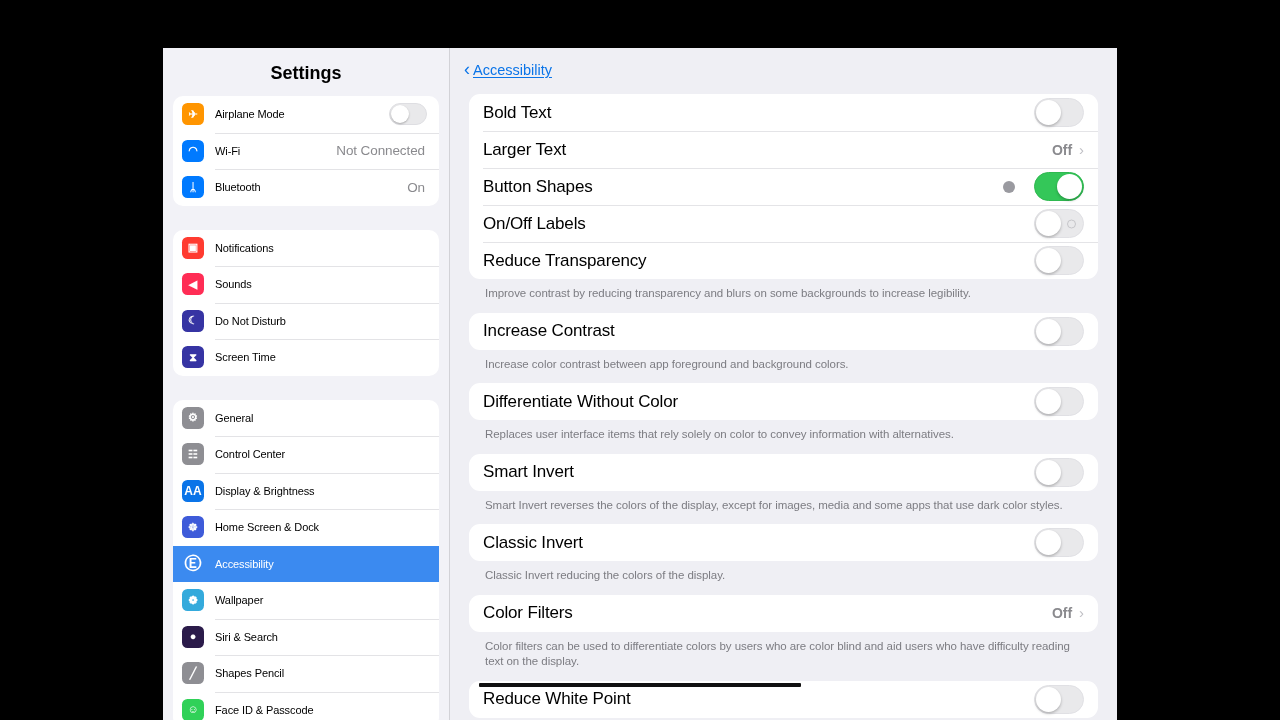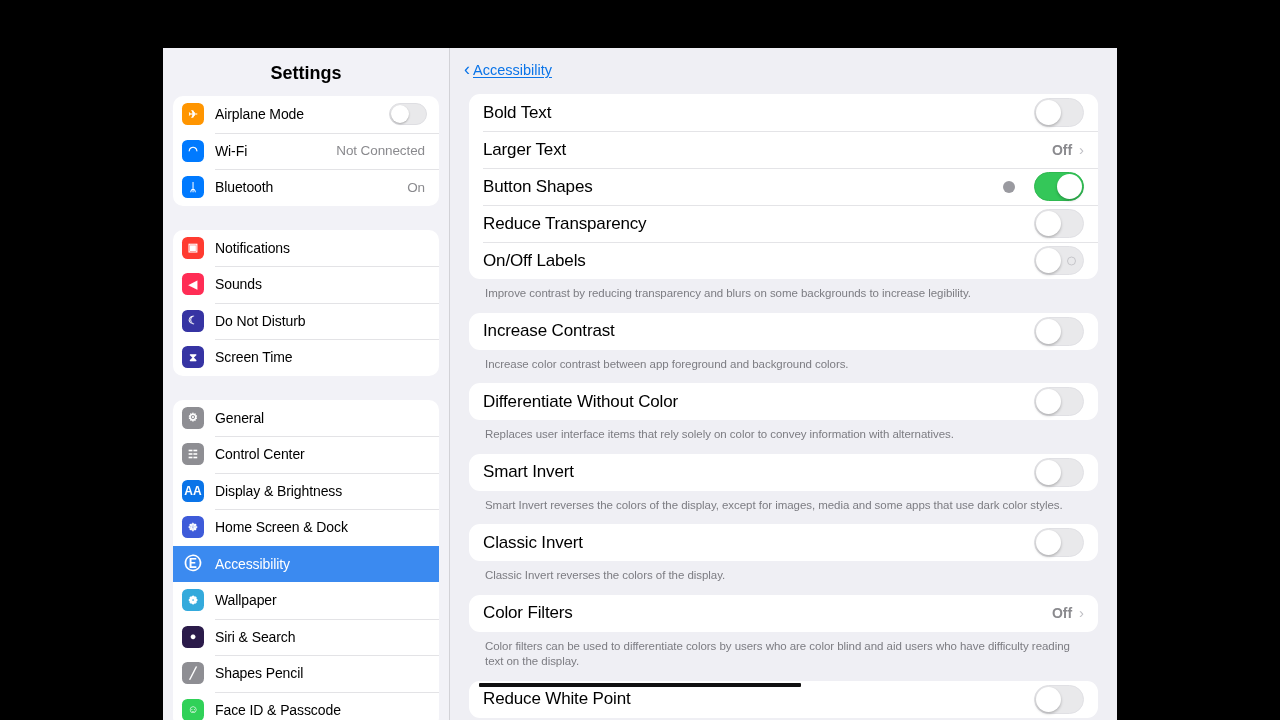--- a/index.html
+++ b/index.html
@@ -31,21 +31,21 @@
   #sb-title { height:42px; display:flex; align-items:flex-end; justify-content:center;
               padding-bottom:6px; font-size:18px; font-weight:700; color:#000; }
   .sb-scroll { position:absolute; top:48px; left:0; right:0; bottom:0; }
   .sb-group { margin:0 10px 24px 10px; background:#fff; border-radius:10px; overflow:hidden; }
   .sb-row { display:flex; align-items:center; height:36.5px; padding-left:9px; position:relative; }
   .sb-row + .sb-row:before { content:""; position:absolute; left:42px; right:0; top:0;
                              height:1px; background:#E3E3E6; }
   .sb-ico { width:22px; height:22px; border-radius:5.5px; flex:0 0 22px; display:flex;
             align-items:center; justify-content:center; color:#fff; font-size:11px;
             font-weight:700; line-height:1; overflow:hidden; }
-  .sb-label { margin-left:11px; font-size:14px; color:#000; letter-spacing:-.1px; }
+  .sb-label { margin-left:11px; font-size:11px; color:#000; letter-spacing:-.1px; }
   .sb-value { margin-left:auto; margin-right:14px; font-size:13.5px; color:#8A8A8E; letter-spacing:-.1px; }
   .sb-row.selected { background:#3B8AF0; }
   .sb-row.selected .sb-label { color:#fff; }
   .sb-row.selected:before, .sb-row.selected + .sb-row:before { display:none; }
 
   
   .mini-toggle { margin-left:auto; margin-right:12px; width:38px; height:22px; border-radius:11px;
                  background:#E9E9EB; border:1px solid #DEDEE2; position:relative; flex:0 0 38px; }
   .mini-toggle .knob { position:absolute; top:1px; left:1px; width:18px; height:18px;
                        border-radius:50%; background:#fff; box-shadow:0 1px 2px rgba(0,0,0,.28); }
@@ -212,36 +212,36 @@
           <div class="m-row">
             <span class="m-label">Button Shapes</span>
             <span class="m-right">
               <span class="touch-dot"></span>
               <span class="toggle on">
                 <span class="knob"></span>
               </span>
             </span>
           </div>
           <div class="m-row">
+            <span class="m-label">On/Off Labels</span>
+            <span class="m-right">
+              <span class="toggle">
+                <span class="knob"></span>
+                <span class="offmark"></span>
+              </span>
+            </span>
+          </div>
+          <div class="m-row">
             <span class="m-label">Reduce Transparency</span>
             <span class="m-right">
               <span class="toggle">
                 <span class="knob"></span>
               </span>
             </span>
           </div>
-          <div class="m-row">
-            <span class="m-label">On/Off Labels</span>
-            <span class="m-right">
-              <span class="toggle">
-                <span class="knob"></span>
-                <span class="offmark"></span>
-              </span>
-            </span>
-          </div>
         </div>
         <div class="footnote">Improve contrast by reducing transparency and blurs on some backgrounds to increase legibility.</div>
         <div class="gap"></div>
         <div class="card">
           <div class="m-row">
             <span class="m-label">Increase Contrast</span>
             <span class="m-right">
               <span class="toggle">
                 <span class="knob"></span>
               </span>
@@ -277,21 +277,21 @@
         <div class="card">
           <div class="m-row">
             <span class="m-label">Classic Invert</span>
             <span class="m-right">
               <span class="toggle">
                 <span class="knob"></span>
               </span>
             </span>
           </div>
         </div>
-        <div class="footnote">Classic Invert reverses the colors of the display.</div>
+        <div class="footnote">Classic Invert reducing the colors of the display.</div>
         <div class="gap"></div>
         <div class="card">
           <div class="m-row">
             <span class="m-label">Color Filters</span>
             <span class="m-right">
               <span class="m-value">Off</span>
               <span class="m-chev">›</span>
             </span>
           </div>
         </div>

